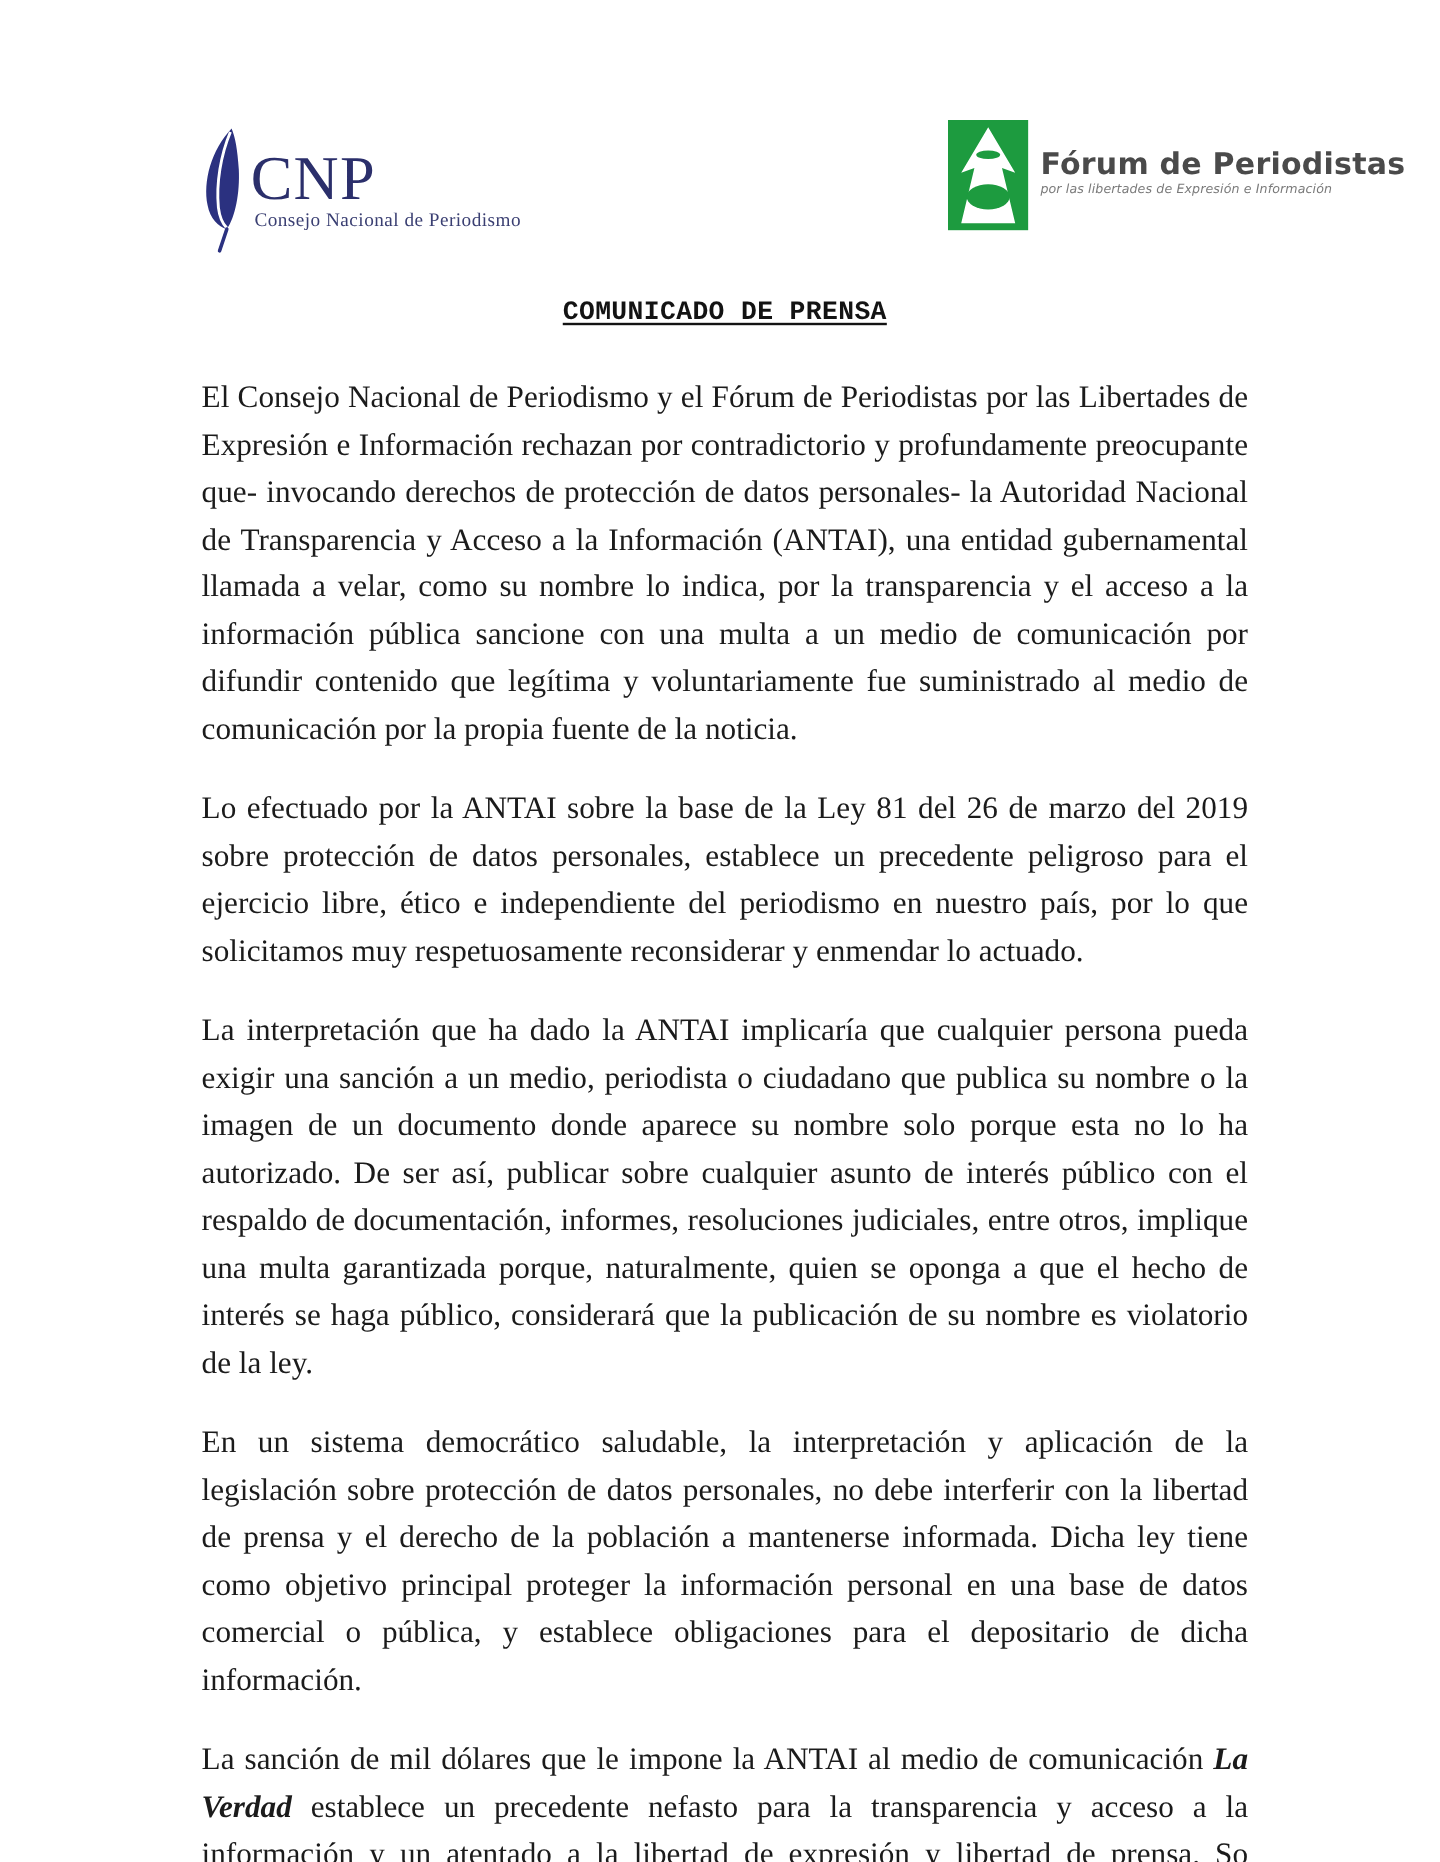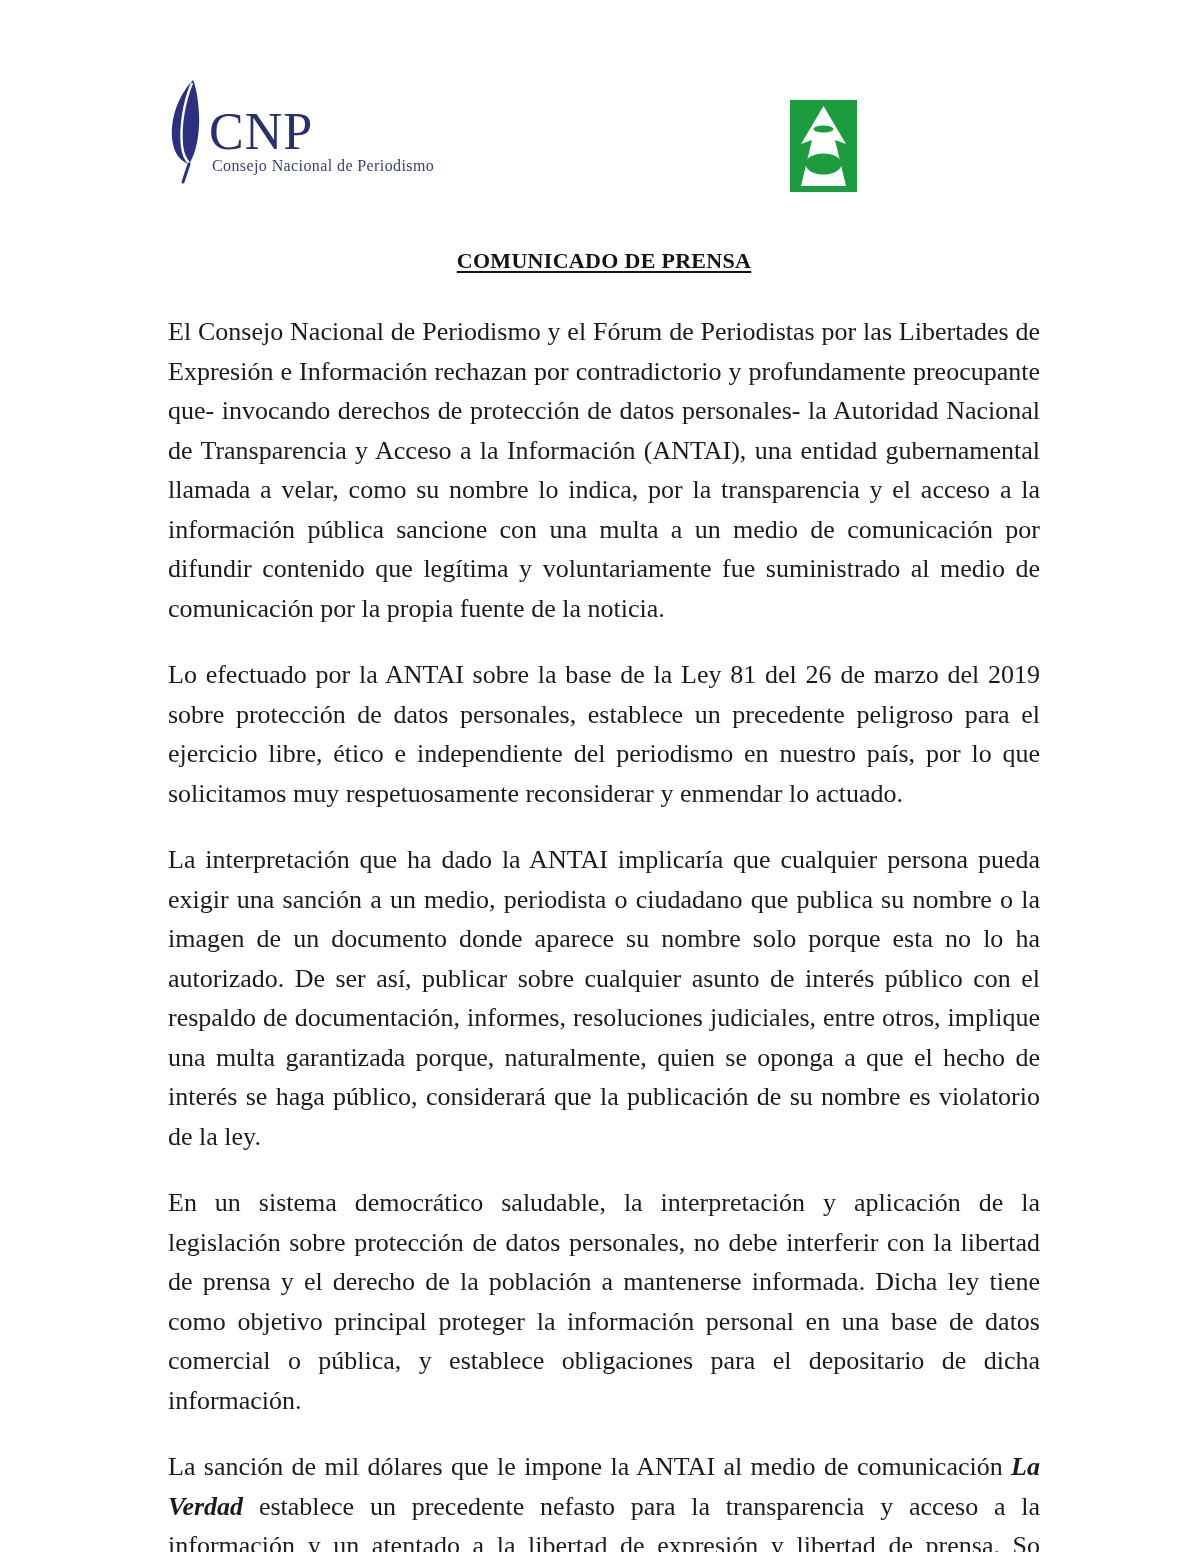--- a/index.html
+++ b/index.html
@@ -30,23 +30,23 @@
     position: absolute;
     top: 0;
     left: 0;
     width: 1200px;
     height: 225px;
   }
 
   .logo-cnp {
     position: absolute;
     left: 163px;
-    top: 76px;
+    top: 103px;
     display: flex;
-    align-items: center;
+    align-items: flex-start;
   }
   .quill-wrap {
     width: 52px;
     height: 108px;
     position: relative;
     flex: 0 0 auto;
   }
   .quill-wrap svg { display: block; }
 
   .cnp-text {
@@ -122,20 +122,21 @@
 
   .doc-title {
     text-align: center;
     font-size: 22px;
     font-weight: 700;
     letter-spacing: 0.3px;
     text-decoration: underline;
     text-underline-offset: 3px;
     margin: 0 0 38px 0;
     color: #131313;
+    font-family: Liberation Mono, monospace;
   }
 
   .para {
     font-size: 26px;
     line-height: 1.52;
     text-align: justify;
     text-justify: inter-word;
     margin: 0 0 27px 0;
     color: #1b1b1b;
     hyphens: none;
@@ -175,20 +176,24 @@
 
     <div class="logo-forum">
       <div class="forum-mark">
         <svg width="67" height="92" viewBox="0 0 67 92" xmlns="http://www.w3.org/2000/svg">
           <rect x="0" y="0" width="67" height="92" fill="#1d9b3f"></rect>
           <path d="M33.5 6 L56 44 L45 40 L56 86 L11 86 L22 40 L11 44 Z" fill="#ffffff"></path>
           <ellipse cx="33.5" cy="29" rx="10" ry="3.6" fill="#1d9b3f"></ellipse>
           <ellipse cx="33.5" cy="64" rx="18" ry="10.5" fill="#1d9b3f"></ellipse>
         </svg>
       </div>
+      <div class="forum-text">
+        <span class="forum-title">Fórum de Periodistas</span>
+        <span class="forum-sub">por las libertades de Expresión e Información</span>
+      </div>
     </div>
   </div>
 
   <div class="content">
 
     <h1 class="doc-title">COMUNICADO DE PRENSA</h1>
 
     <p class="para">El Consejo Nacional de Periodismo y el Fórum de Periodistas por las Libertades de Expresión e Información rechazan por contradictorio y profundamente preocupante que- invocando derechos de protección de datos personales- la Autoridad Nacional de Transparencia y Acceso a la Información (ANTAI), una entidad gubernamental llamada a velar, como su nombre lo indica, por la transparencia y el acceso a la información pública sancione con una multa a un medio de comunicación por difundir contenido que legítima y voluntariamente fue suministrado al medio de comunicación por la propia fuente de la noticia.</p>
 
     <p class="para">Lo efectuado por la ANTAI sobre la base de la Ley 81 del 26 de marzo del 2019 sobre protección de datos personales, establece un precedente peligroso para el ejercicio libre, ético e independiente del periodismo en nuestro país, por lo que solicitamos muy respetuosamente reconsiderar y enmendar lo actuado.</p>

